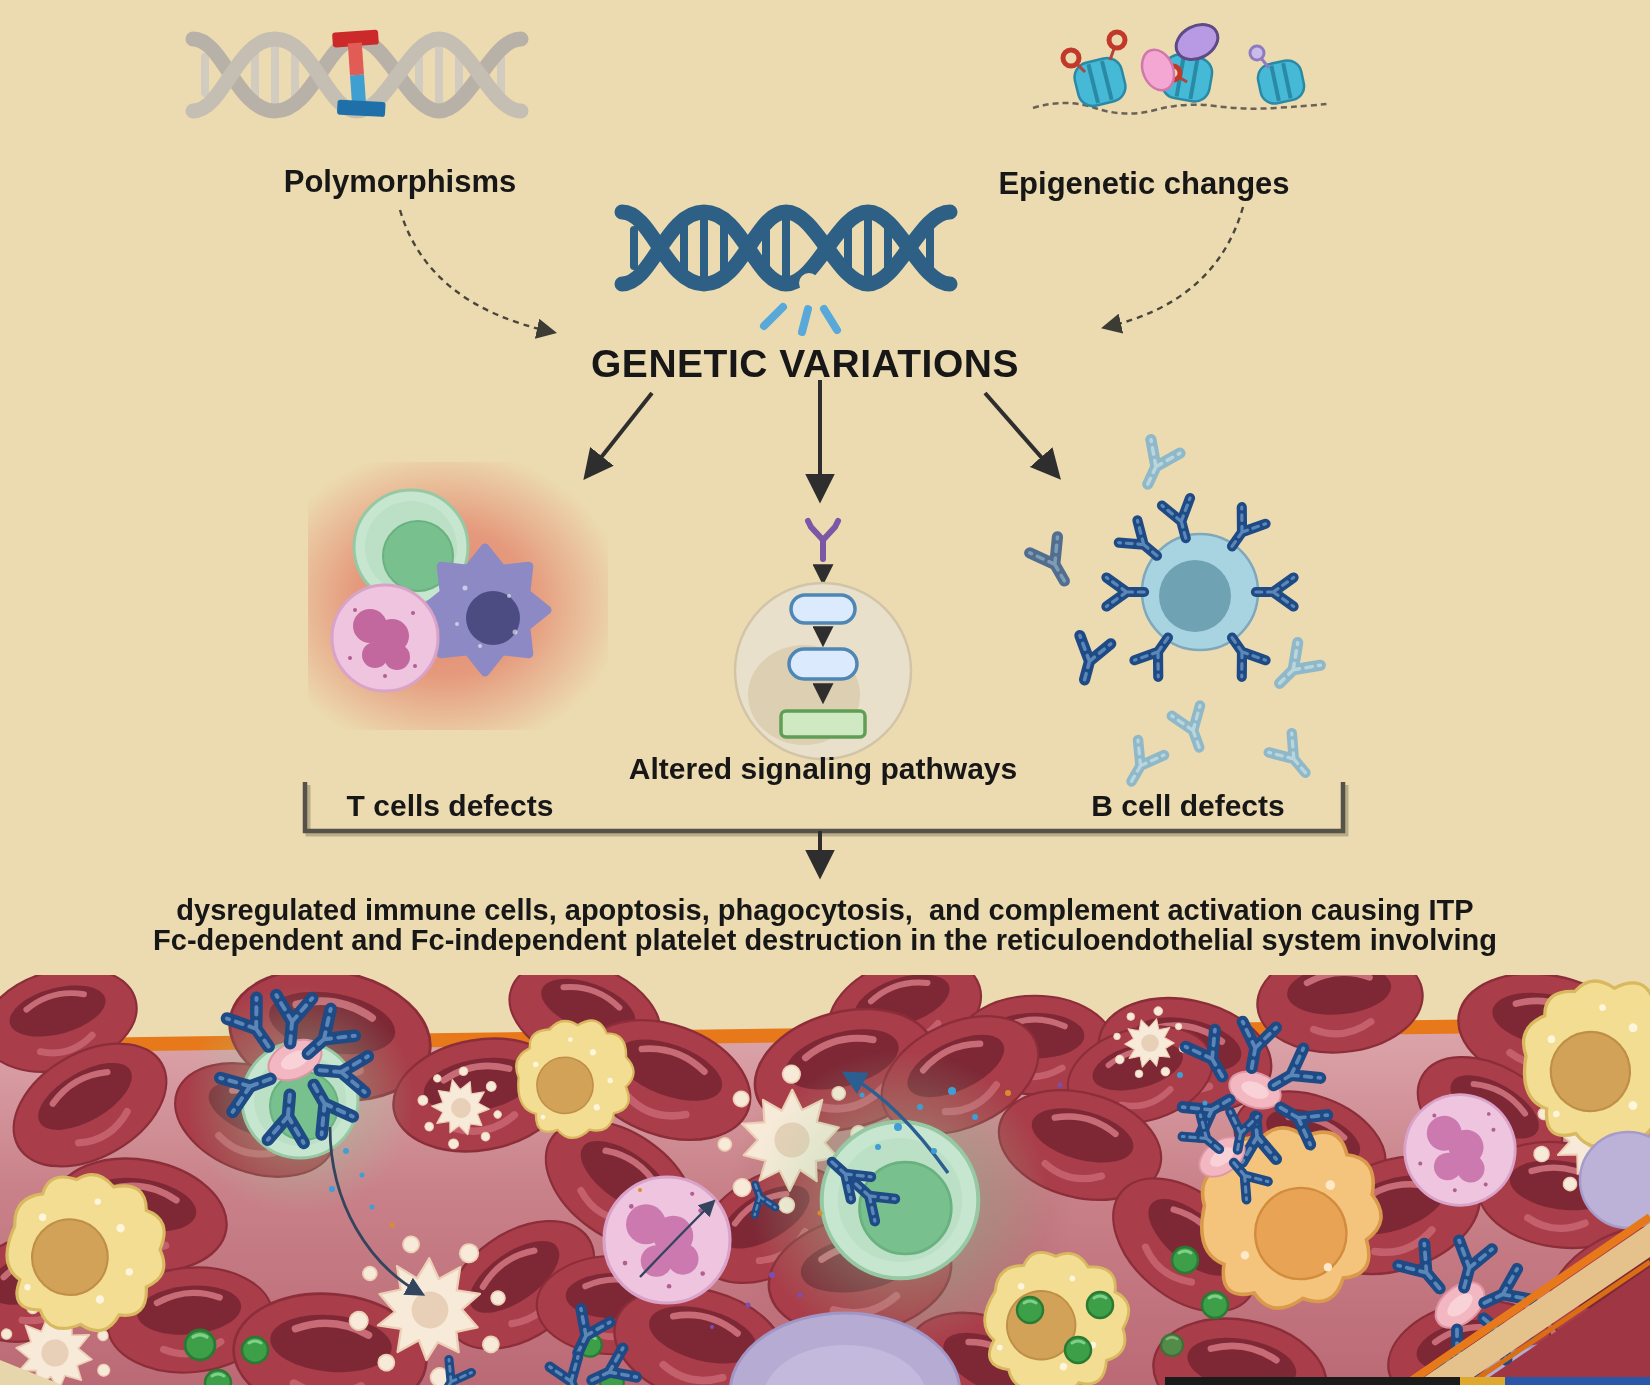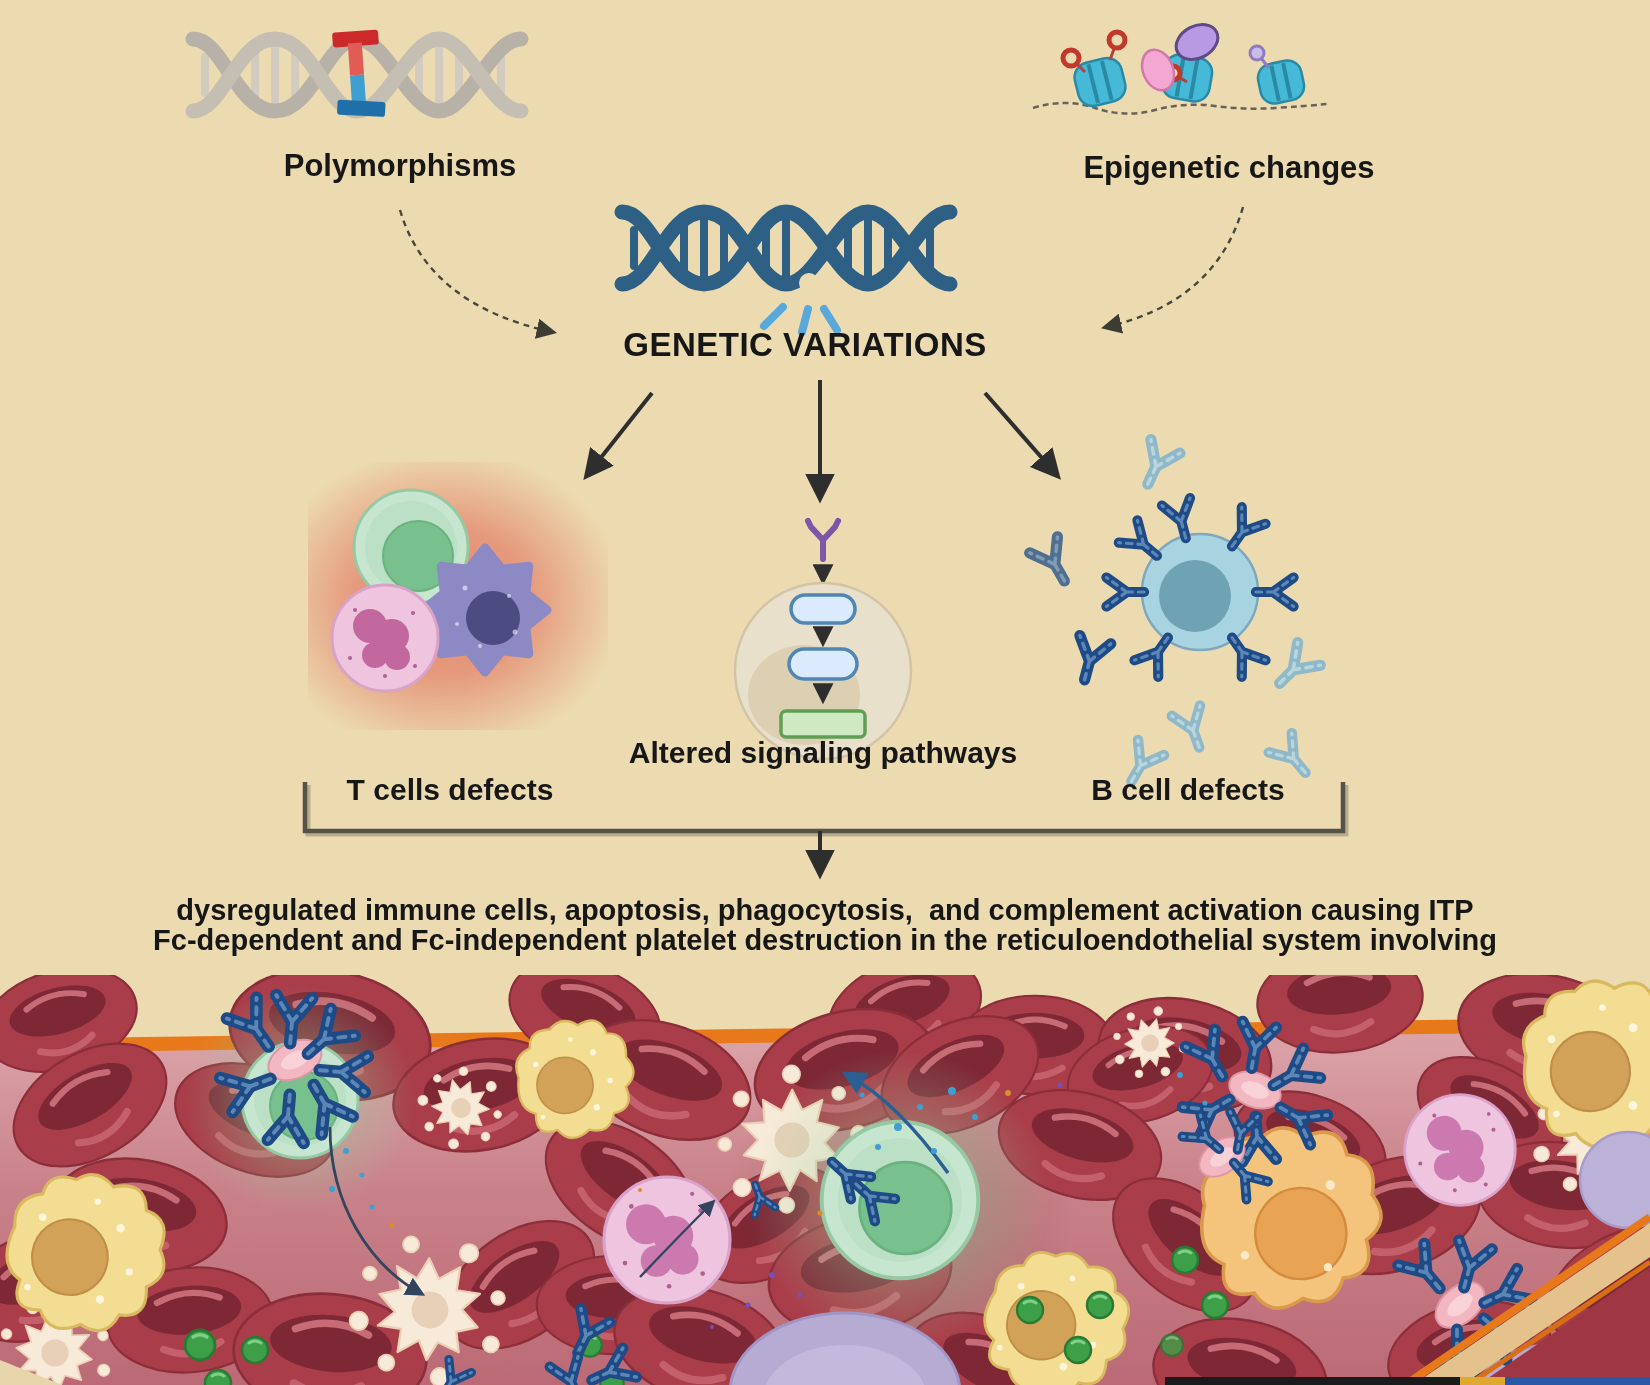--- a/index.html
+++ b/index.html
@@ -3,24 +3,24 @@
 <meta charset="utf-8">
 <style>
   html,body{margin:0;padding:0;}
   body{
     width:1650px;height:1385px;position:relative;overflow:hidden;
     background:#ecdbb0;
     font-family:"Liberation Sans", sans-serif;
   }
   .lbl{
     position:absolute;transform:translateX(-50%);
-    color:#171717;font-weight:bold;white-space:nowrap;z-index:6;
+    color:#171717;font-weight:bold;white-space:nowrap;z-index:6;margin-top:16px;
   }
   .lbl-top{font-size:31px;}
-  .lbl-main{font-size:33px;letter-spacing:.5px;}
+  .lbl-main{font-size:39px;letter-spacing:.5px;}
   .lbl-branch{font-size:30px;}
   .outcome-line{
     position:absolute;left:825px;transform:translateX(-50%);
     color:#171717;font-weight:bold;font-size:29px;white-space:pre;z-index:6;
   }
   .abs{position:absolute;}
   #tcell-tile{
     left:308px;top:462px;width:300px;height:268px;z-index:2;
     background:radial-gradient(ellipse at 45% 52%, #e4876d 0%, #e59a7d 38%, rgba(236,219,176,0) 78%);
   }
@@ -211,21 +211,21 @@
   <path d="M1243,207 Q1216,302 1106,327" fill="none" stroke="#4a463c" stroke-width="2.4" stroke-dasharray="6,5" marker-end="url(#ahs)"></path>
   <line x1="652" y1="393" x2="588" y2="474" stroke="#2e2e2e" stroke-width="4" marker-end="url(#ahb)"></line>
   <line x1="820" y1="380" x2="820" y2="496" stroke="#2e2e2e" stroke-width="4" marker-end="url(#ahb)"></line>
   <line x1="985" y1="393" x2="1056" y2="474" stroke="#2e2e2e" stroke-width="4" marker-end="url(#ahb)"></line>
   <path d="M305,782 L305,831 L1343,831 L1343,782" fill="none" stroke="rgba(90,85,70,0.35)" stroke-width="5" transform="translate(3,3)"></path>
   <path d="M305,782 L305,831 L1343,831 L1343,782" fill="none" stroke="#55524a" stroke-width="4.5"></path>
   <line x1="820" y1="831" x2="820" y2="872" stroke="#2e2e2e" stroke-width="4" marker-end="url(#ahb)"></line>
 </svg>
 
 <div class="lbl lbl-top" style="left:400px;top:148px;">Polymorphisms</div>
-<div class="lbl lbl-top" style="left:1229px;top:150px;">Epigenetic changes</div>
+<div class="lbl lbl-top" style="left:1144px;top:150px;">Epigenetic changes</div>
 <div class="lbl lbl-main" style="left:805px;top:326px;">GENETIC VARIATIONS</div>
 <div class="lbl lbl-branch" style="left:450px;top:773px;">T cells defects</div>
 <div class="lbl lbl-branch" style="left:823px;top:736px;">Altered signaling pathways</div>
 <div class="lbl lbl-branch" style="left:1188px;top:773px;">B cell defects</div>
 <div class="outcome-line" style="top:924px;">Fc-dependent and Fc-independent platelet destruction in the reticuloendothelial system involving</div>
 <div class="outcome-line" style="top:894px;">dysregulated immune cells, apoptosis, phagocytosis,  and complement activation causing ITP</div>
 
 <svg class="abs" style="left:0;top:975px;z-index:3" width="1650" height="410" viewBox="0 0 1650 410">
   <defs>
     <linearGradient id="lumen" x1="0" y1="0" x2="0" y2="1">

